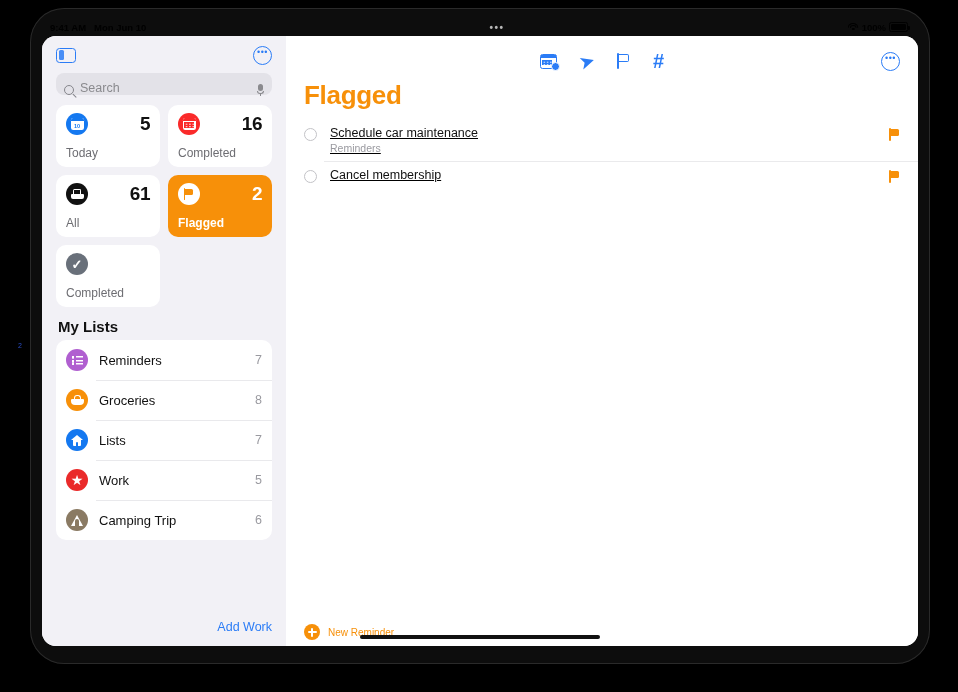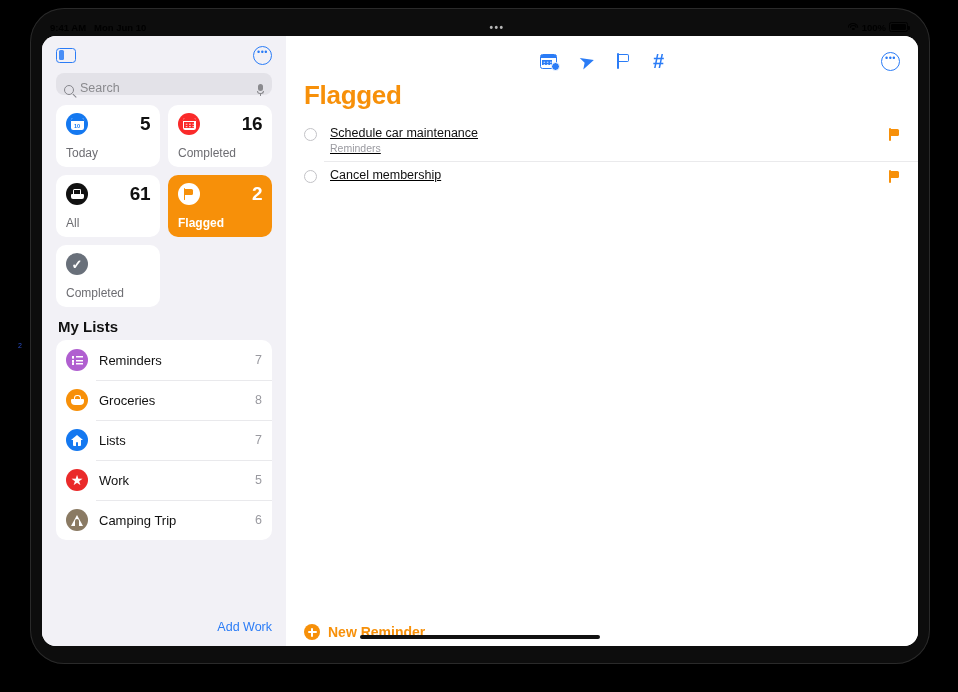--- a/index.html
+++ b/index.html
@@ -187,21 +187,21 @@
   .rem-meta { font-size:10.5px; color:#9a9aa0; margin-top:2px; }
   .rem-flag { width:11px; height:13px; position:relative; flex:0 0 auto; margin-top:2px; }
   .rem-flag b { position:absolute; left:0; top:0; width:1.8px; height:13px; background:#f79009; border-radius:1px; }
   .rem-flag i { position:absolute; left:1.8px; top:.5px; width:8.5px; height:7px; background:#f79009; border-radius:0 1.5px 1.5px 0; }
 
   #newrem { display:flex; align-items:center; gap:8px; padding:0 0 6px 18px; }
   .plus { width:16px; height:16px; border-radius:50%; background:#f79009; position:relative; flex:0 0 auto; }
   .plus:before, .plus:after { content:""; position:absolute; background:#fff; border-radius:1px; }
   .plus:before { left:3.5px; top:7.1px; width:9px; height:2.2px; }
   .plus:after { left:6.9px; top:3.7px; width:2.2px; height:9px; }
-  #newrem span { font-size:14px; color:#f79009; font-weight:700; }
+  #newrem span { font-size:10px; color:#f79009; font-weight:400; }
 
   #home-ind {
     position:absolute; left:0; right:0; bottom:7px;
     display:flex; justify-content:center; pointer-events:none;
   }
   #home-ind b { display:block; width:240px; height:4px; background:#111; border-radius:3px; }
 
   #marker { position:absolute; left:18px; top:342px; font-size:7px; color:#2b4fc8; }
 </style>
 </head>

